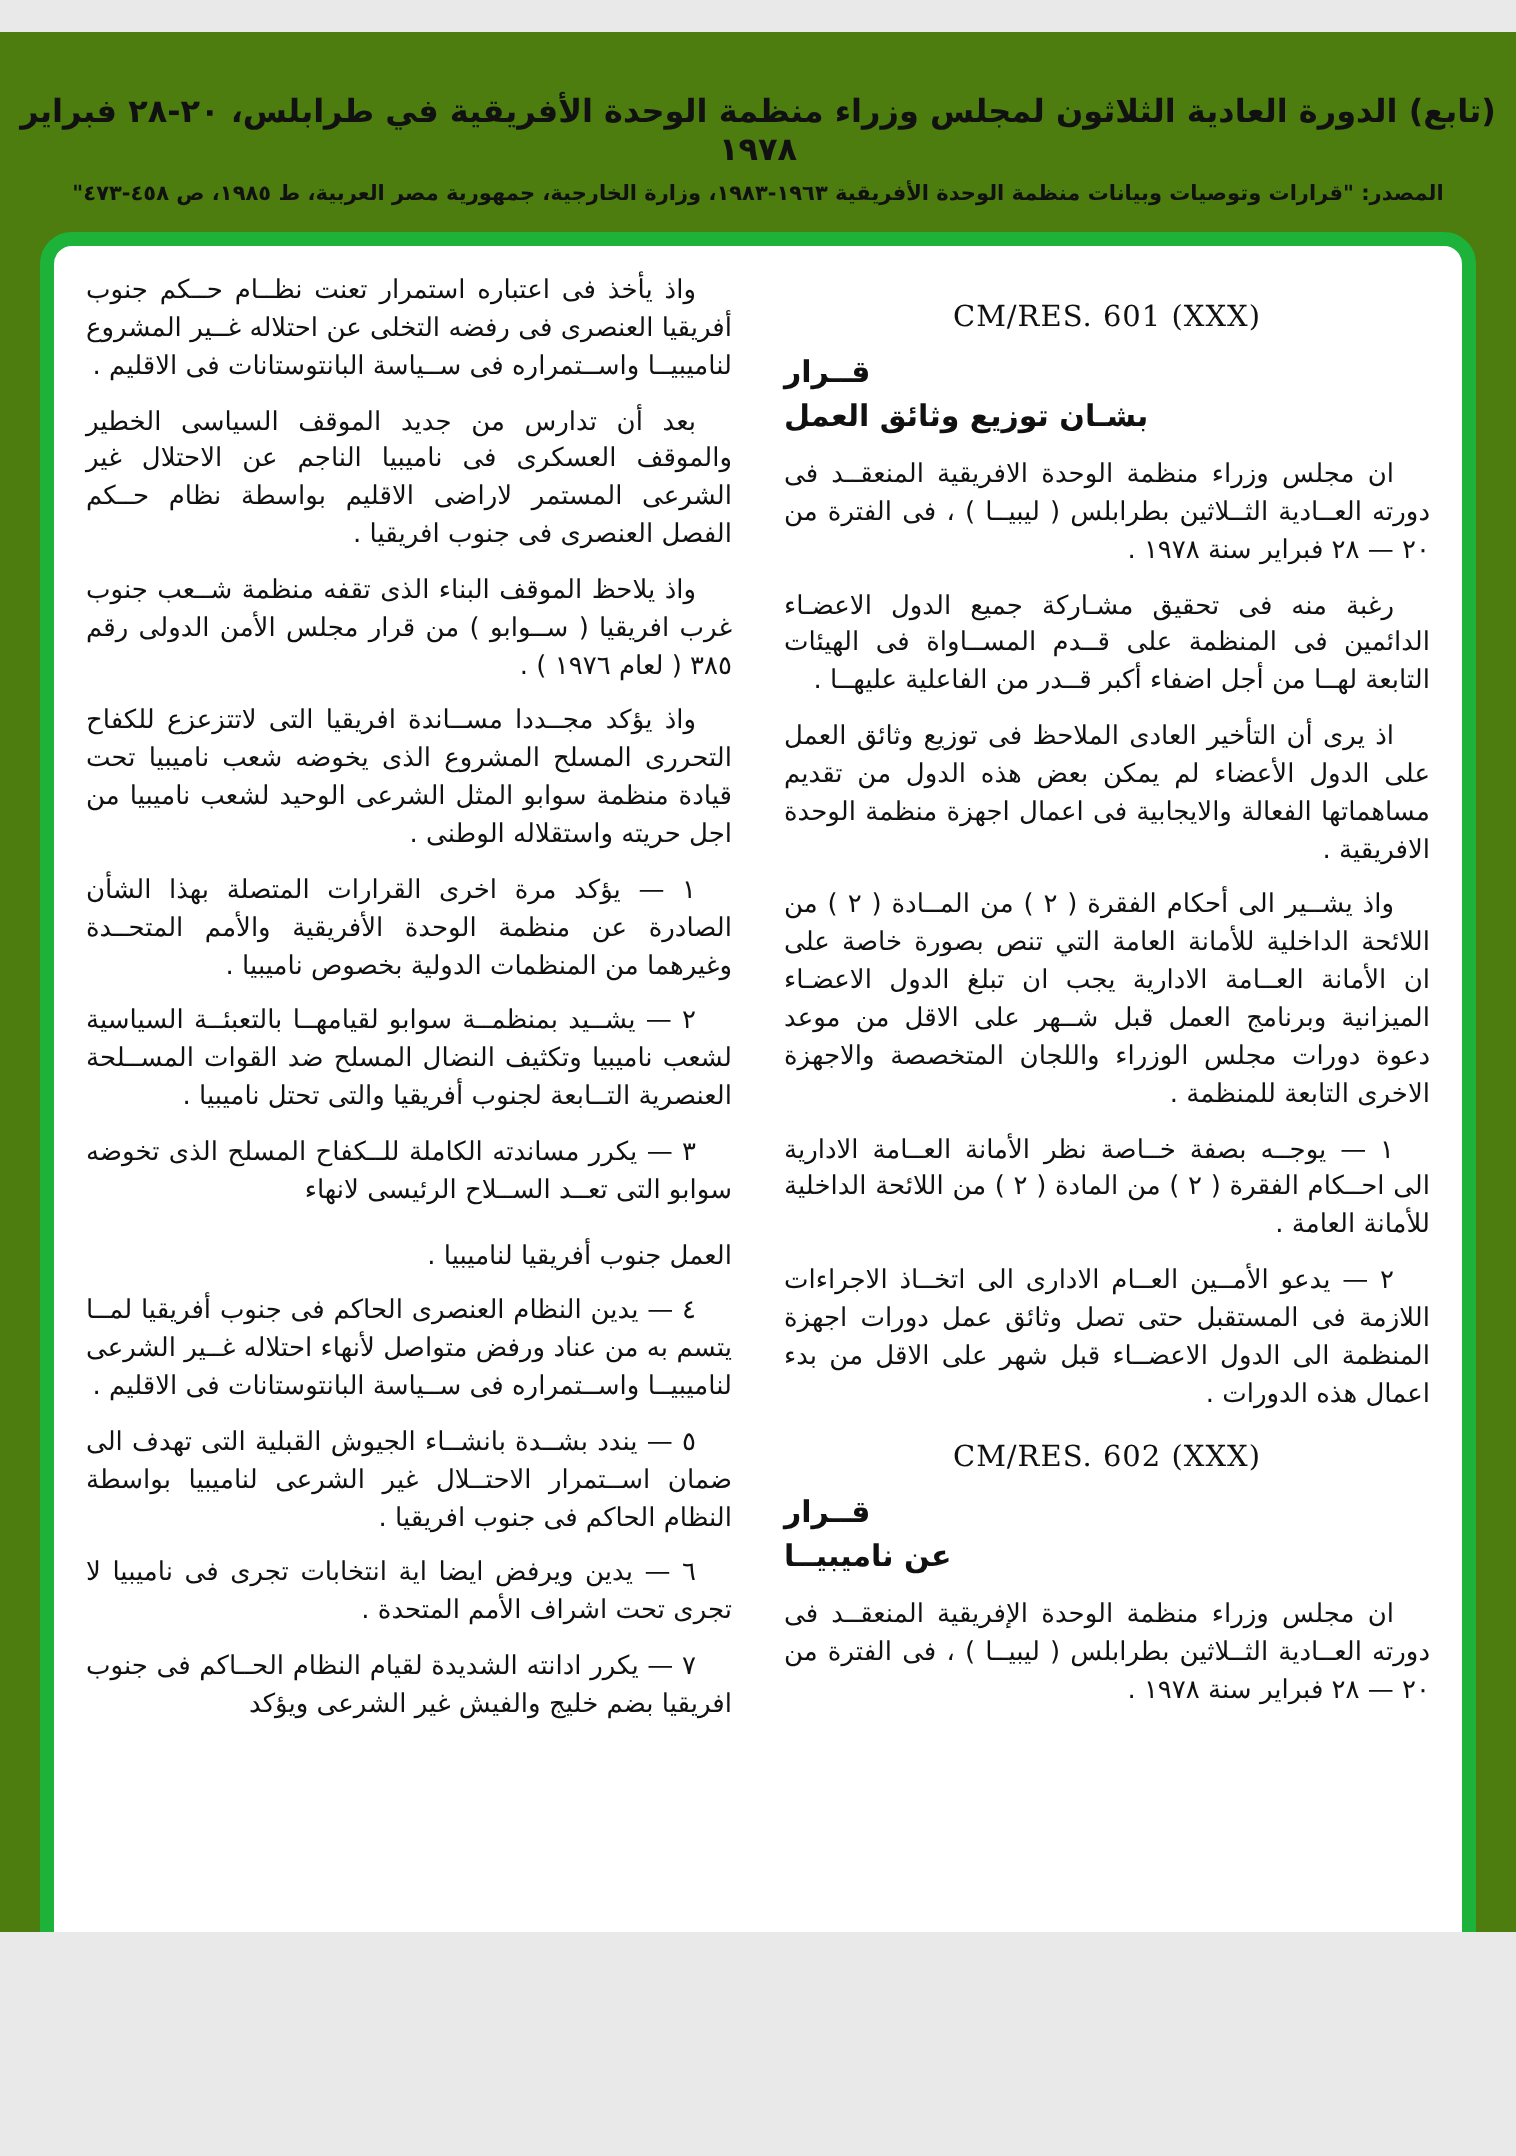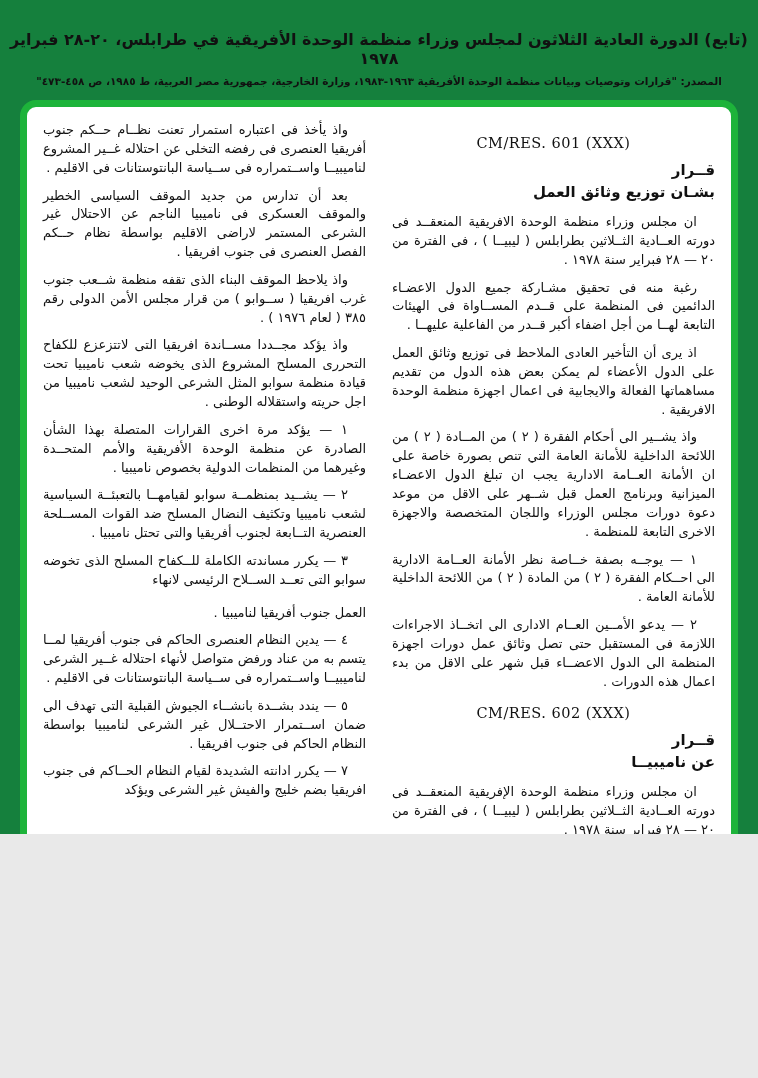--- a/index.html
+++ b/index.html
@@ -1,22 +1,22 @@
 <!DOCTYPE html>
 <html lang="ar"><head>
 <meta charset="utf-8">
 <style>
   html,body{margin:0;padding:0;background:#e9e9e9;}
   .page{
     position:relative;
-    width:758px;height:834px;
-    background:#15803d;
+    width:758px;height:950px;
+    background:#4d7c0f;
     font-family:"DejaVu Sans", sans-serif;
     color:#111;
-    margin:0 auto;
+    margin:16px auto;
     overflow:hidden;
   }
   
   .hdr{position:absolute;top:30px;left:0;width:100%;text-align:center;direction:rtl;}
   .hdr-title{font-size:16px;font-weight:bold;letter-spacing:0;}
   .hdr-source{font-size:10.5px;font-weight:bold;margin-top:7px;}
   
   .frame{
     position:absolute;left:20px;top:100px;
     width:718px;height:936px;
@@ -37,21 +37,21 @@
     margin:0 0 9px 0;
   }
   .para.cont{text-indent:0;margin-top:14px;}
   .ref{
     direction:ltr;text-align:center;
     font-family:"DejaVu Serif", serif;
     font-size:14.5px;letter-spacing:.5px;
     margin:14px 0 8px 0;
   }
   .heading{
-    text-align:right;font-weight:bold;
+    text-align:left;font-weight:bold;
     font-size:15px;margin:10px 0 4px 0;
   }
   .heading.sub{margin:2px 0 12px 0;}
   
   .ftr{position:absolute;left:0;top:1044px;width:100%;text-align:center;}
   .page-num{font-size:14px;font-weight:bold;}
 </style>
 </head>
 <body>
 
@@ -84,20 +84,21 @@
       <p class="para">واذ يأخذ فى اعتباره استمرار تعنت نظــام حــكم جنوب أفريقيا العنصرى فى رفضه التخلى عن احتلاله غــير المشروع لناميبيــا واســتمراره فى ســياسة البانتوستانات فى الاقليم .</p>
       <p class="para">بعد أن تدارس من جديد الموقف السياسى الخطير والموقف العسكرى فى ناميبيا الناجم عن الاحتلال غير الشرعى المستمر لاراضى الاقليم بواسطة نظام حــكم الفصل العنصرى فى جنوب افريقيا .</p>
       <p class="para">واذ يلاحظ الموقف البناء الذى تقفه منظمة شــعب جنوب غرب افريقيا ( ســوابو ) من قرار مجلس الأمن الدولى رقم ٣٨٥ ( لعام ١٩٧٦ ) .</p>
       <p class="para">واذ يؤكد مجــددا مســاندة افريقيا التى لاتتزعزع للكفاح التحررى المسلح المشروع الذى يخوضه شعب ناميبيا تحت قيادة منظمة سوابو المثل الشرعى الوحيد لشعب ناميبيا من اجل حريته واستقلاله الوطنى .</p>
       <p class="para">١ — يؤكد مرة اخرى القرارات المتصلة بهذا الشأن الصادرة عن منظمة الوحدة الأفريقية والأمم المتحــدة وغيرهما من المنظمات الدولية بخصوص ناميبيا .</p>
       <p class="para">٢ — يشــيد بمنظمــة سوابو لقيامهــا بالتعبئــة السياسية لشعب ناميبيا وتكثيف النضال المسلح ضد القوات المســلحة العنصرية التــابعة لجنوب أفريقيا والتى تحتل ناميبيا .</p>
       <p class="para">٣ — يكرر مساندته الكاملة للــكفاح المسلح الذى تخوضه سوابو التى تعــد الســلاح الرئيسى لانهاء</p>
       <p class="para cont">العمل جنوب أفريقيا لناميبيا .</p>
       <p class="para">٤ — يدين النظام العنصرى الحاكم فى جنوب أفريقيا لمــا يتسم به من عناد ورفض متواصل لأنهاء احتلاله غــير الشرعى لناميبيــا واســتمراره فى ســياسة البانتوستانات فى الاقليم .</p>
       <p class="para">٥ — يندد بشــدة بانشــاء الجيوش القبلية التى تهدف الى ضمان اســتمرار الاحتــلال غير الشرعى لناميبيا بواسطة النظام الحاكم فى جنوب افريقيا .</p>
+      <p class="para">٦ — يدين ويرفض ايضا اية انتخابات تجرى فى ناميبيا لا تجرى تحت اشراف الأمم المتحدة .</p>
       <p class="para">٧ — يكرر ادانته الشديدة لقيام النظام الحــاكم فى جنوب افريقيا بضم خليج والفيش غير الشرعى ويؤكد</p>
     </div>
 
   </div>
 
   <div class="ftr">
     <span class="page-num">٦</span>
   </div>
 
 </div>

